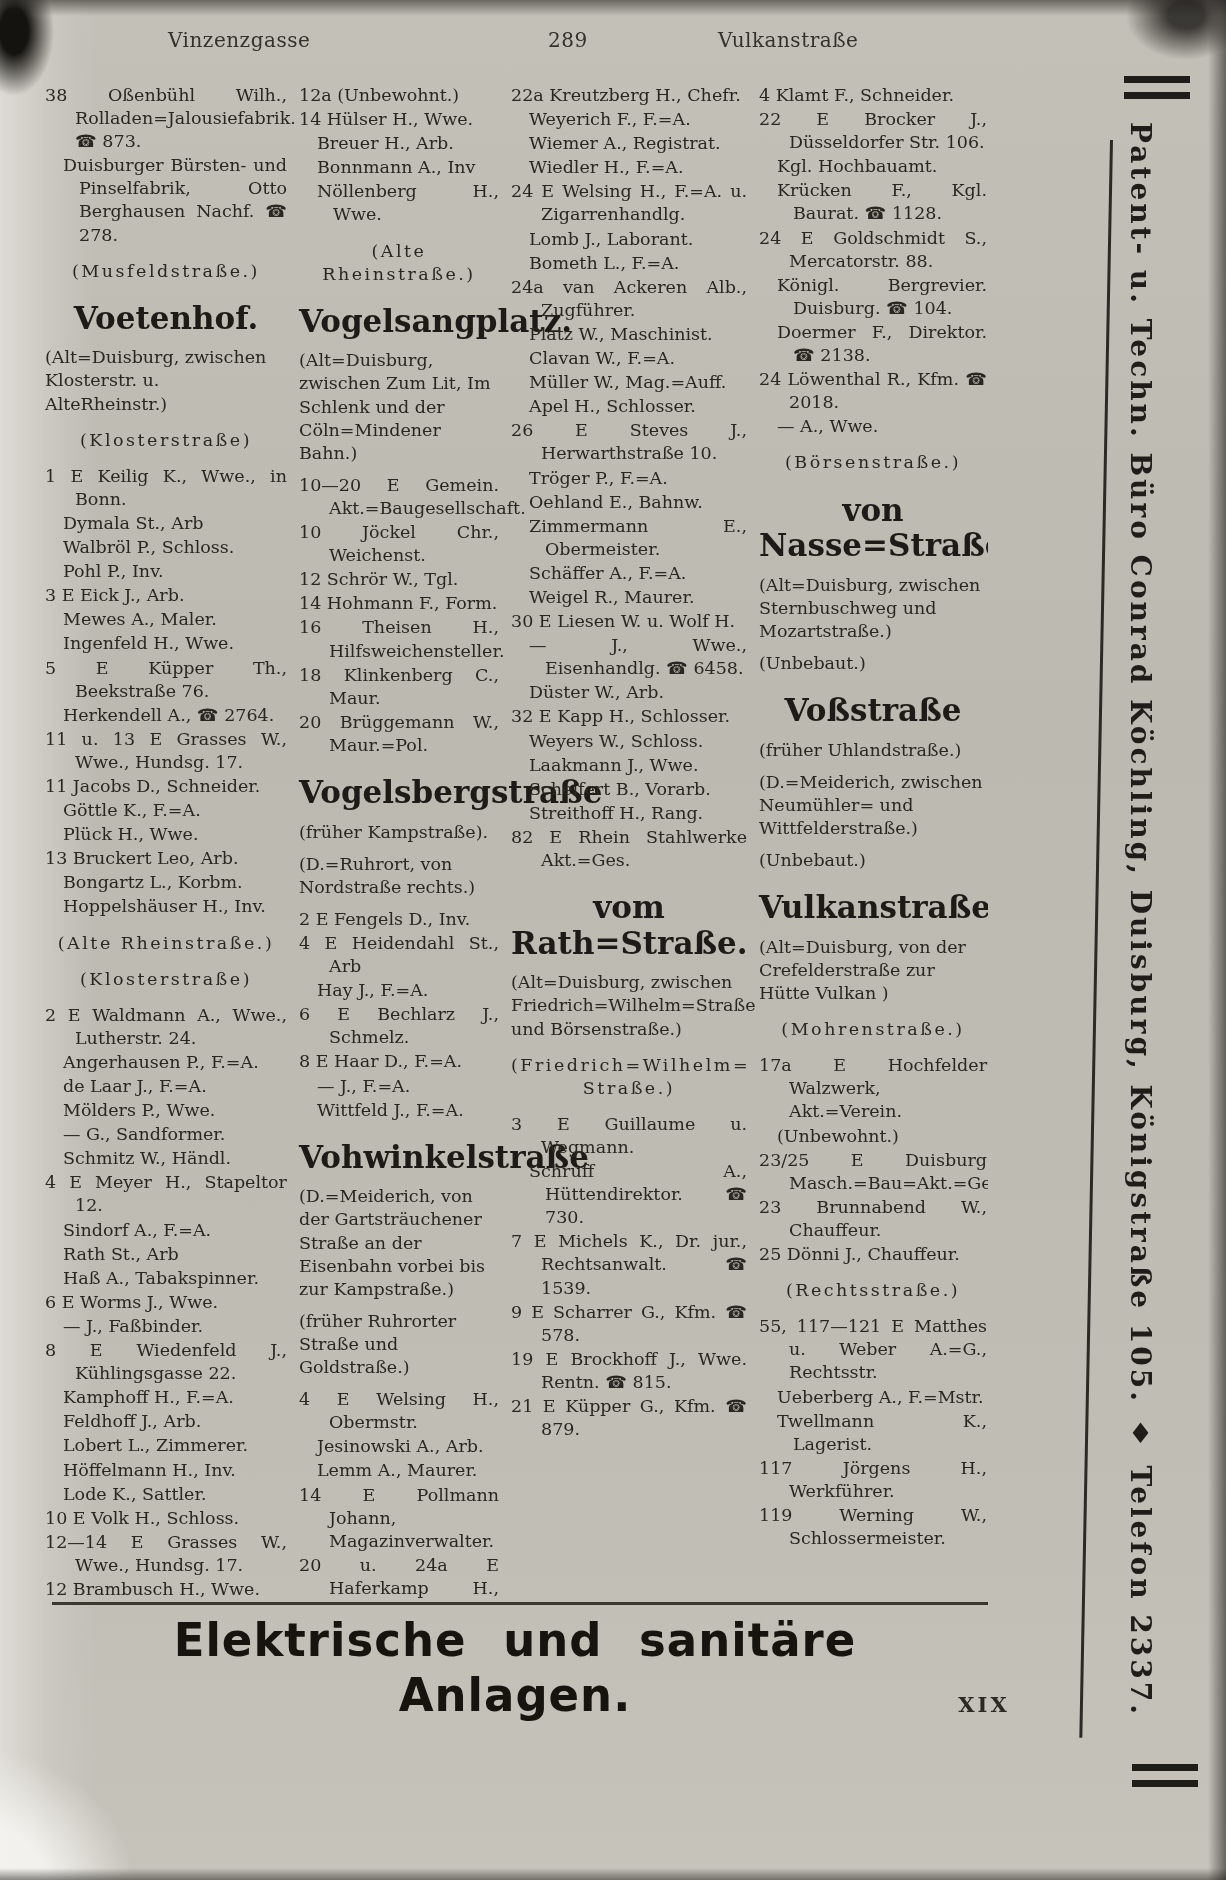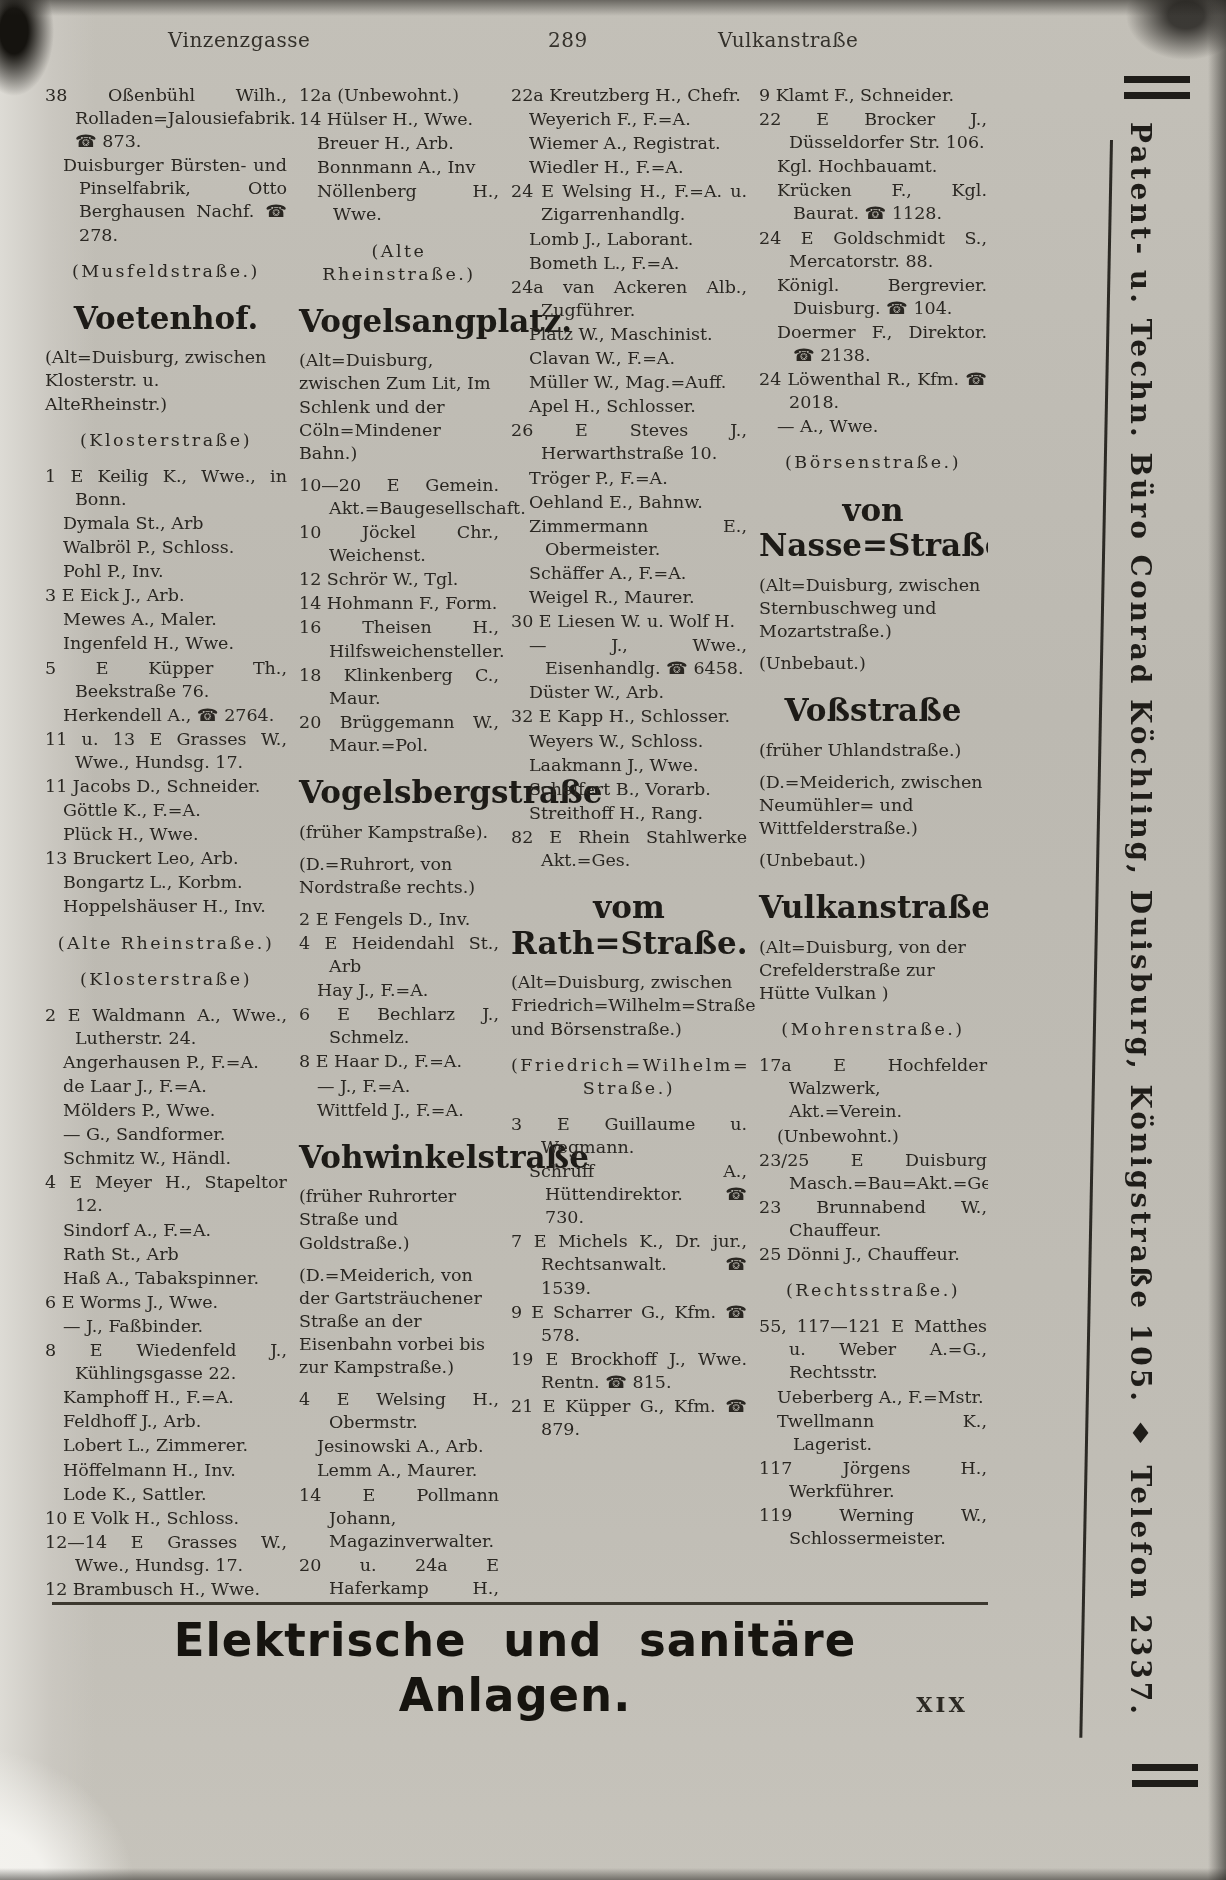--- a/index.html
+++ b/index.html
@@ -67,21 +67,21 @@
   .bars-bottom{top:1764px;left:1132px;}
 
   
   .footer-rule{position:absolute;left:52px;top:1602px;width:936px;height:3px;background:#3c382f;}
   .banner{
     position:absolute;left:40px;top:1614px;width:950px;text-align:center;
     font-family:"DejaVu Sans",sans-serif;font-weight:bold;font-size:45px;
     letter-spacing:1px;word-spacing:20px;color:#16140f;
     transform:scaleY(1.04);
   }
-  .page-mark{position:absolute;left:862px;top:1692px;width:160px;text-align:center;
+  .page-mark{position:absolute;left:904px;top:1692px;width:160px;text-align:center;
     font-weight:bold;font-size:21px;letter-spacing:3px;color:#2c2923;}
 </style>
 </head>
 <body>
 
 <div class="paper">
 
   <div class="page-header">
     <span class="h-left">Vinzenzgasse</span>
     <span class="h-num">289</span>
@@ -158,22 +158,22 @@
         <div class="b-note">(früher Kampstraße).</div>
         <div class="b-note">(D.=Ruhrort, von Nordstraße rechts.)</div>
         <div class="b-e">2 E Fengels D., Inv.</div>
         <div class="b-e">4 E Heidendahl St., Arb</div>
         <div class="b-s">Hay J., F.=A.</div>
         <div class="b-e">6 E Bechlarz J., Schmelz.</div>
         <div class="b-e">8 E Haar D., F.=A.</div>
         <div class="b-s">— J., F.=A.</div>
         <div class="b-s">Wittfeld J., F.=A.</div>
         <div class="b-head">Vohwinkelstraße</div>
+        <div class="b-note">(D.=Meiderich, von der Gartsträuchener Straße an der Eisenbahn vorbei bis zur Kampstraße.)</div>
         <div class="b-note">(früher Ruhrorter Straße und Goldstraße.)</div>
-        <div class="b-note">(D.=Meiderich, von der Gartsträuchener Straße an der Eisenbahn vorbei bis zur Kampstraße.)</div>
         <div class="b-e">4 E Welsing H., Obermstr.</div>
         <div class="b-s">Jesinowski A., Arb.</div>
         <div class="b-s">Lemm A., Maurer.</div>
         <div class="b-e">14 E Pollmann Johann, Magazinverwalter.</div>
         <div class="b-e">20 u. 24a E Haferkamp H., Wwe., Vohwinkelstraße 20.</div>
       </div>
     <div class="vsep"></div>
     <div class="col col2">
         <div class="b-e">22a Kreutzberg H., Chefr.</div>
         <div class="b-s">Weyerich F., F.=A.</div>
@@ -207,21 +207,21 @@
         <div class="b-sp">(Friedrich=Wilhelm= Straße.)</div>
         <div class="b-e">3 E Guillaume u. Wegmann.</div>
         <div class="b-s">Schruff A., Hüttendirektor. ☎ 730.</div>
         <div class="b-e">7 E Michels K., Dr. jur., Rechtsanwalt. ☎ 1539.</div>
         <div class="b-e">9 E Scharrer G., Kfm. ☎ 578.</div>
         <div class="b-e">19 E Brockhoff J., Wwe. Rentn. ☎ 815.</div>
         <div class="b-e">21 E Küpper G., Kfm. ☎ 879.</div>
       </div>
     <div class="vsep"></div>
     <div class="col col3">
-        <div class="b-e">9 Klamt F., Schneider.</div>
+        <div class="b-e">4 Klamt F., Schneider.</div>
         <div class="b-e">22 E Brocker J., Düsseldorfer Str. 106.</div>
         <div class="b-s">Kgl. Hochbauamt.</div>
         <div class="b-s">Krücken F., Kgl. Baurat. ☎ 1128.</div>
         <div class="b-e">24 E Goldschmidt S., Mercatorstr. 88.</div>
         <div class="b-s">Königl. Bergrevier. Duisburg. ☎ 104.</div>
         <div class="b-s">Doermer F., Direktor. ☎ 2138.</div>
         <div class="b-e">24 Löwenthal R., Kfm. ☎ 2018.</div>
         <div class="b-s">— A., Wwe.</div>
         <div class="b-sp">(Börsenstraße.)</div>
         <div class="b-head">von Nasse=Straße.</div>

